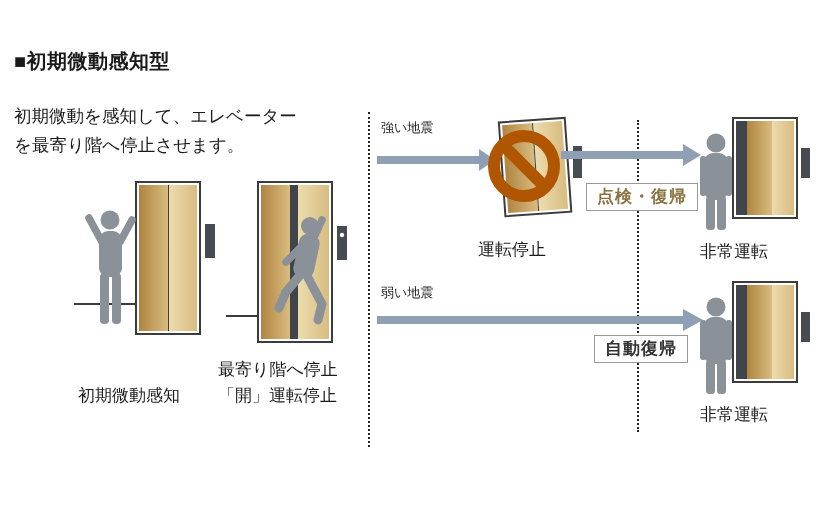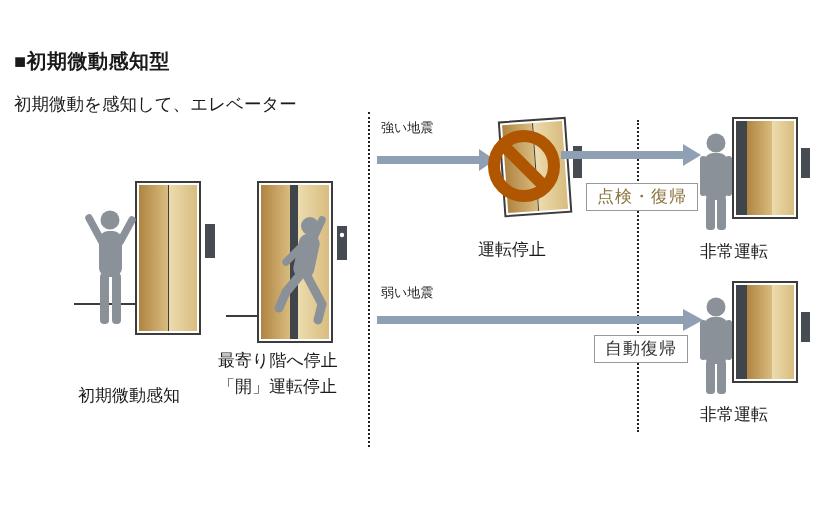--- a/index.html
+++ b/index.html
@@ -2,46 +2,46 @@
 <html style="--arrow: #8f9fb4; --prohibition: #b05600; --inspection-text: #8a7340; --auto-text: #333333; --figure: #8b9199; --door-dark: #b08441; --door-mid: #d9bc80; --door-light: #ecdcae; --frame: #3c3c3c;"><head>
 <meta charset="utf-8">
 <style>
   * { margin:0; padding:0; box-sizing:border-box; }
   html,body { background:#fff; }
   .canvas {
     position:relative; width:830px; height:514px; background:#fff;
     font-family:"Liberation Serif","DejaVu Serif",serif; color:#1a1a1a; overflow:hidden;
   }
   .title { position:absolute; left:14px; top:48px; font-size:20px; font-weight:bold; letter-spacing:.5px; }
-  .desc  { position:absolute; left:14px; top:90px; font-size:17.5px; line-height:29px; }
+  .desc  { position:absolute; left:14px; top:102px; font-size:17.5px; line-height:29px; }
 
   .dotted { position:absolute; width:0; border-left:2.5px dotted #222; z-index:1; }
   .dotted-1 { left:368px; top:112px; height:335px; }
   .dotted-2 { left:637px; top:120px; height:312px; }
 
   .trigger { position:absolute; font-size:13px; z-index:2; }
   .trigger-strong { left:381px; top:119px; }
   .trigger-weak   { left:381px; top:284px; }
 
   .arrow { position:absolute; z-index:2; }
   .arrow-1 { left:377px; top:149px; }
   .arrow-2 { left:561px; top:144px; }
   .arrow-3 { left:377px; top:309px; }
   .arrow-fill { fill:var(--arrow); }
 
   .tag {
     position:absolute; background:#fff; border:1px solid #999;
-    font-size:17px; font-weight:normal; padding:2px 10px; letter-spacing:1px; z-index:3; line-height:22px;
+    font-size:17px; font-weight:bold; padding:2px 10px; letter-spacing:1px; z-index:3; line-height:22px;
   }
   .tag-inspection { left:586px; top:183px; color:var(--inspection-text); }
   .tag-auto       { left:594px; top:335px; color:var(--auto-text); }
 
   .caption { position:absolute; font-size:17px; z-index:2; }
   .caption-detect    { left:78px;  top:368px; width:160px;margin-top:16px; }
-  .caption-stop      { left:218px; top:348px; width:164px; line-height:26px; }
+  .caption-stop      { left:218px; top:357px; width:164px; line-height:26px; }
   .caption-halt      { left:478px; top:238px; width:100px; }
   .caption-em-top    { left:700px; top:240px; width:110px; }
   .caption-em-bottom { left:700px; top:403px; width:110px; }
 
   .scene { position:absolute; z-index:2; }
   .scene-detect    { left:72px;  top:176px; }
   .scene-stop      { left:226px; top:176px; }
   .scene-halt      { left:488px; top:116px; }
   .scene-em-top    { left:693px; top:116px; }
   .scene-em-bottom { left:693px; top:280px; }
@@ -73,20 +73,21 @@
       <linearGradient id="gradR" x1="0" y1="0" x2="1" y2="0">
         <stop offset="0" class="s-door-light"></stop>
           <stop offset="1" class="s-door-mid"></stop>
       </linearGradient>
     </defs>
   </svg>
 
   <div class="title">■初期微動感知型</div>
   <div class="desc">
     <div>初期微動を感知して、エレベーター</div>
+    <div>を最寄り階へ停止させます。</div>
   </div>
 
   <div class="dotted dotted-1"></div>
   <div class="dotted dotted-2"></div>
 
   <svg class="scene scene-detect" width="150" height="165" viewBox="0 0 150 165">
     <line x1="2" y1="128" x2="64" y2="128" class="ln"></line>
     <g>
       <rect x="64" y="6" width="64" height="152" class="frame"></rect>
       <rect x="67" y="9" width="29" height="146" fill="url(#gradL)"></rect>

